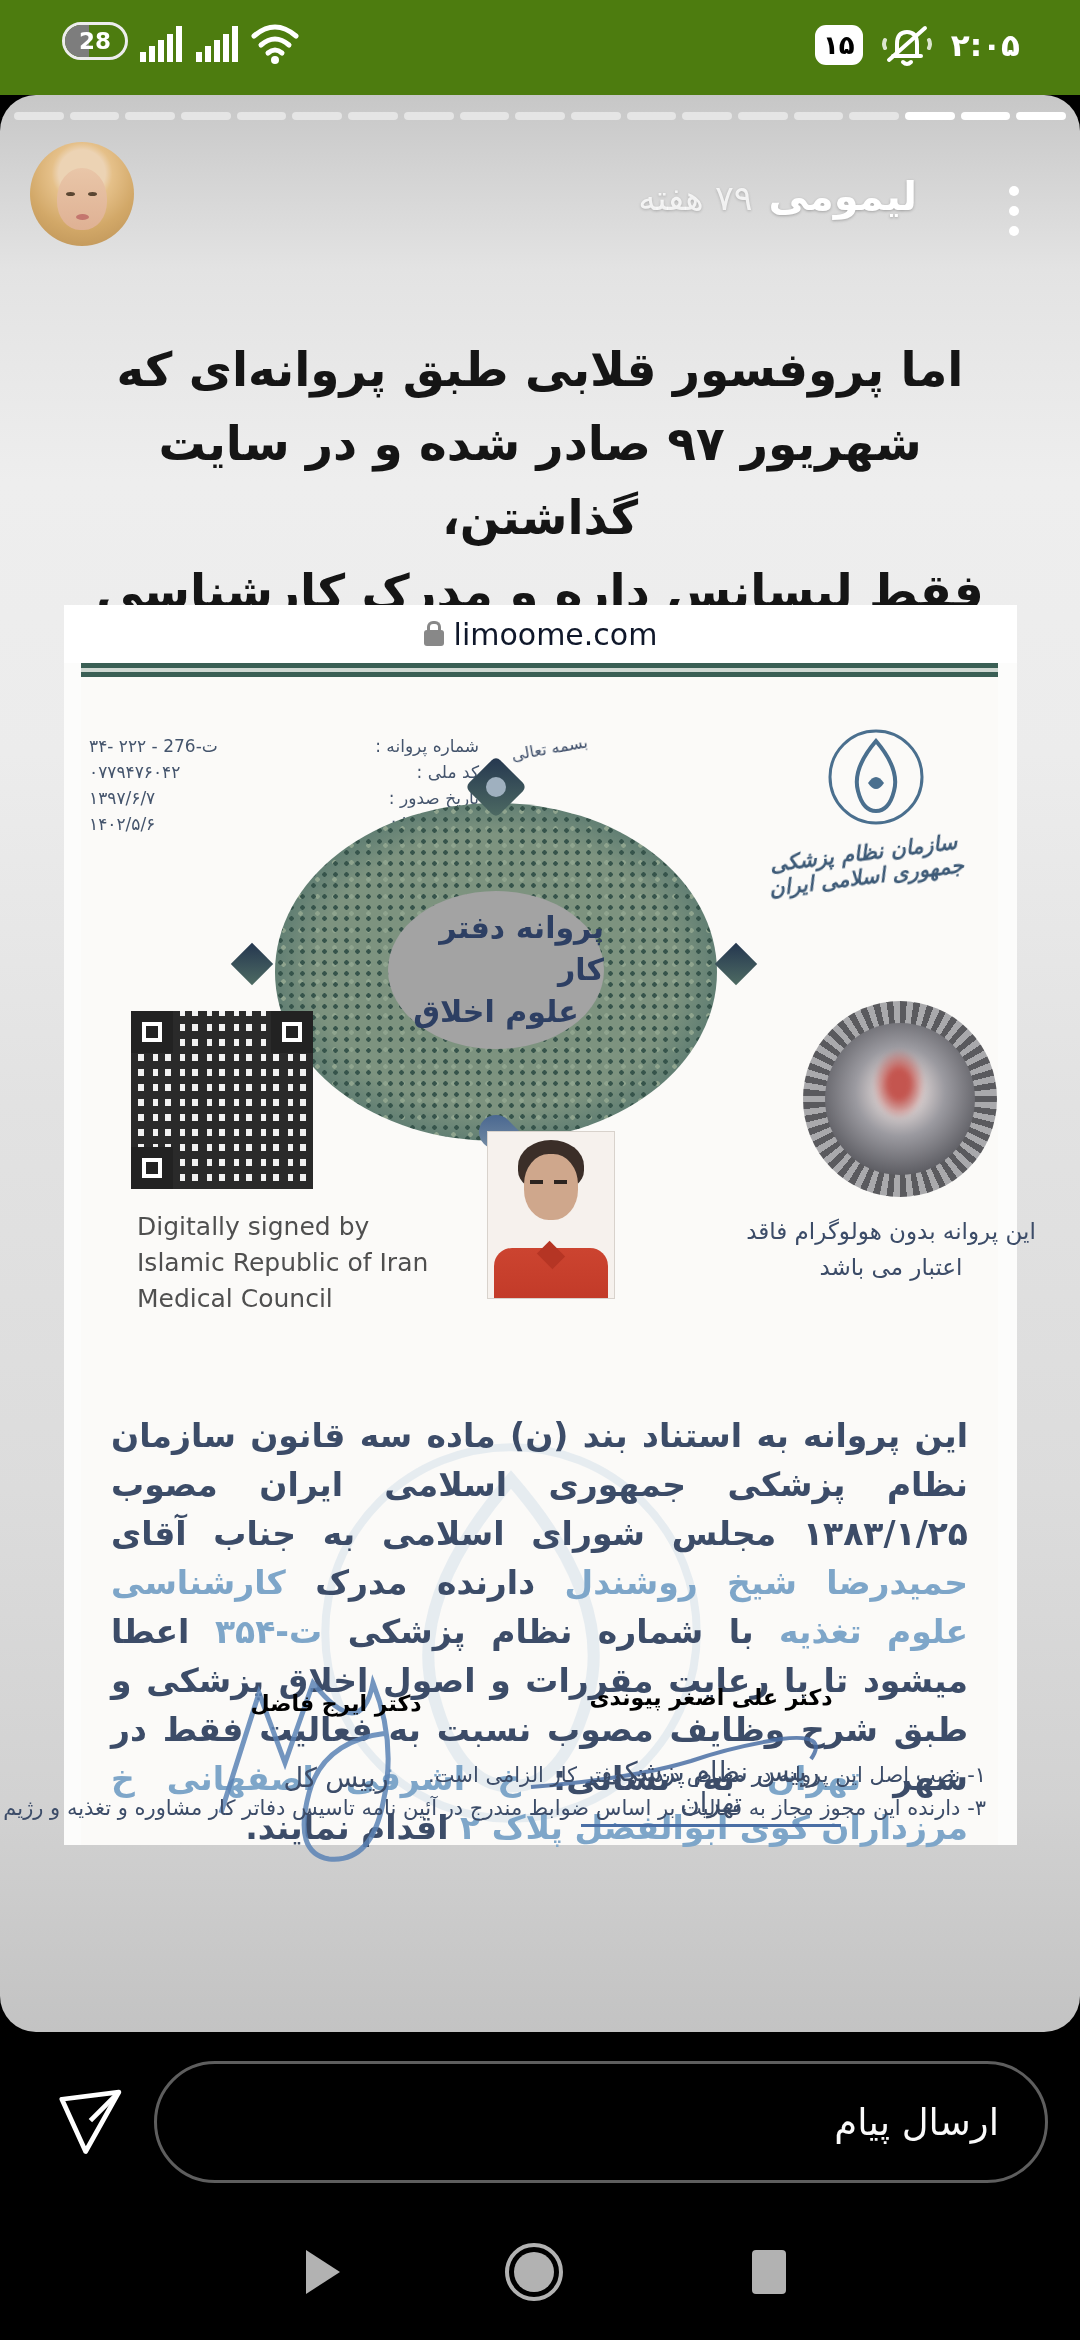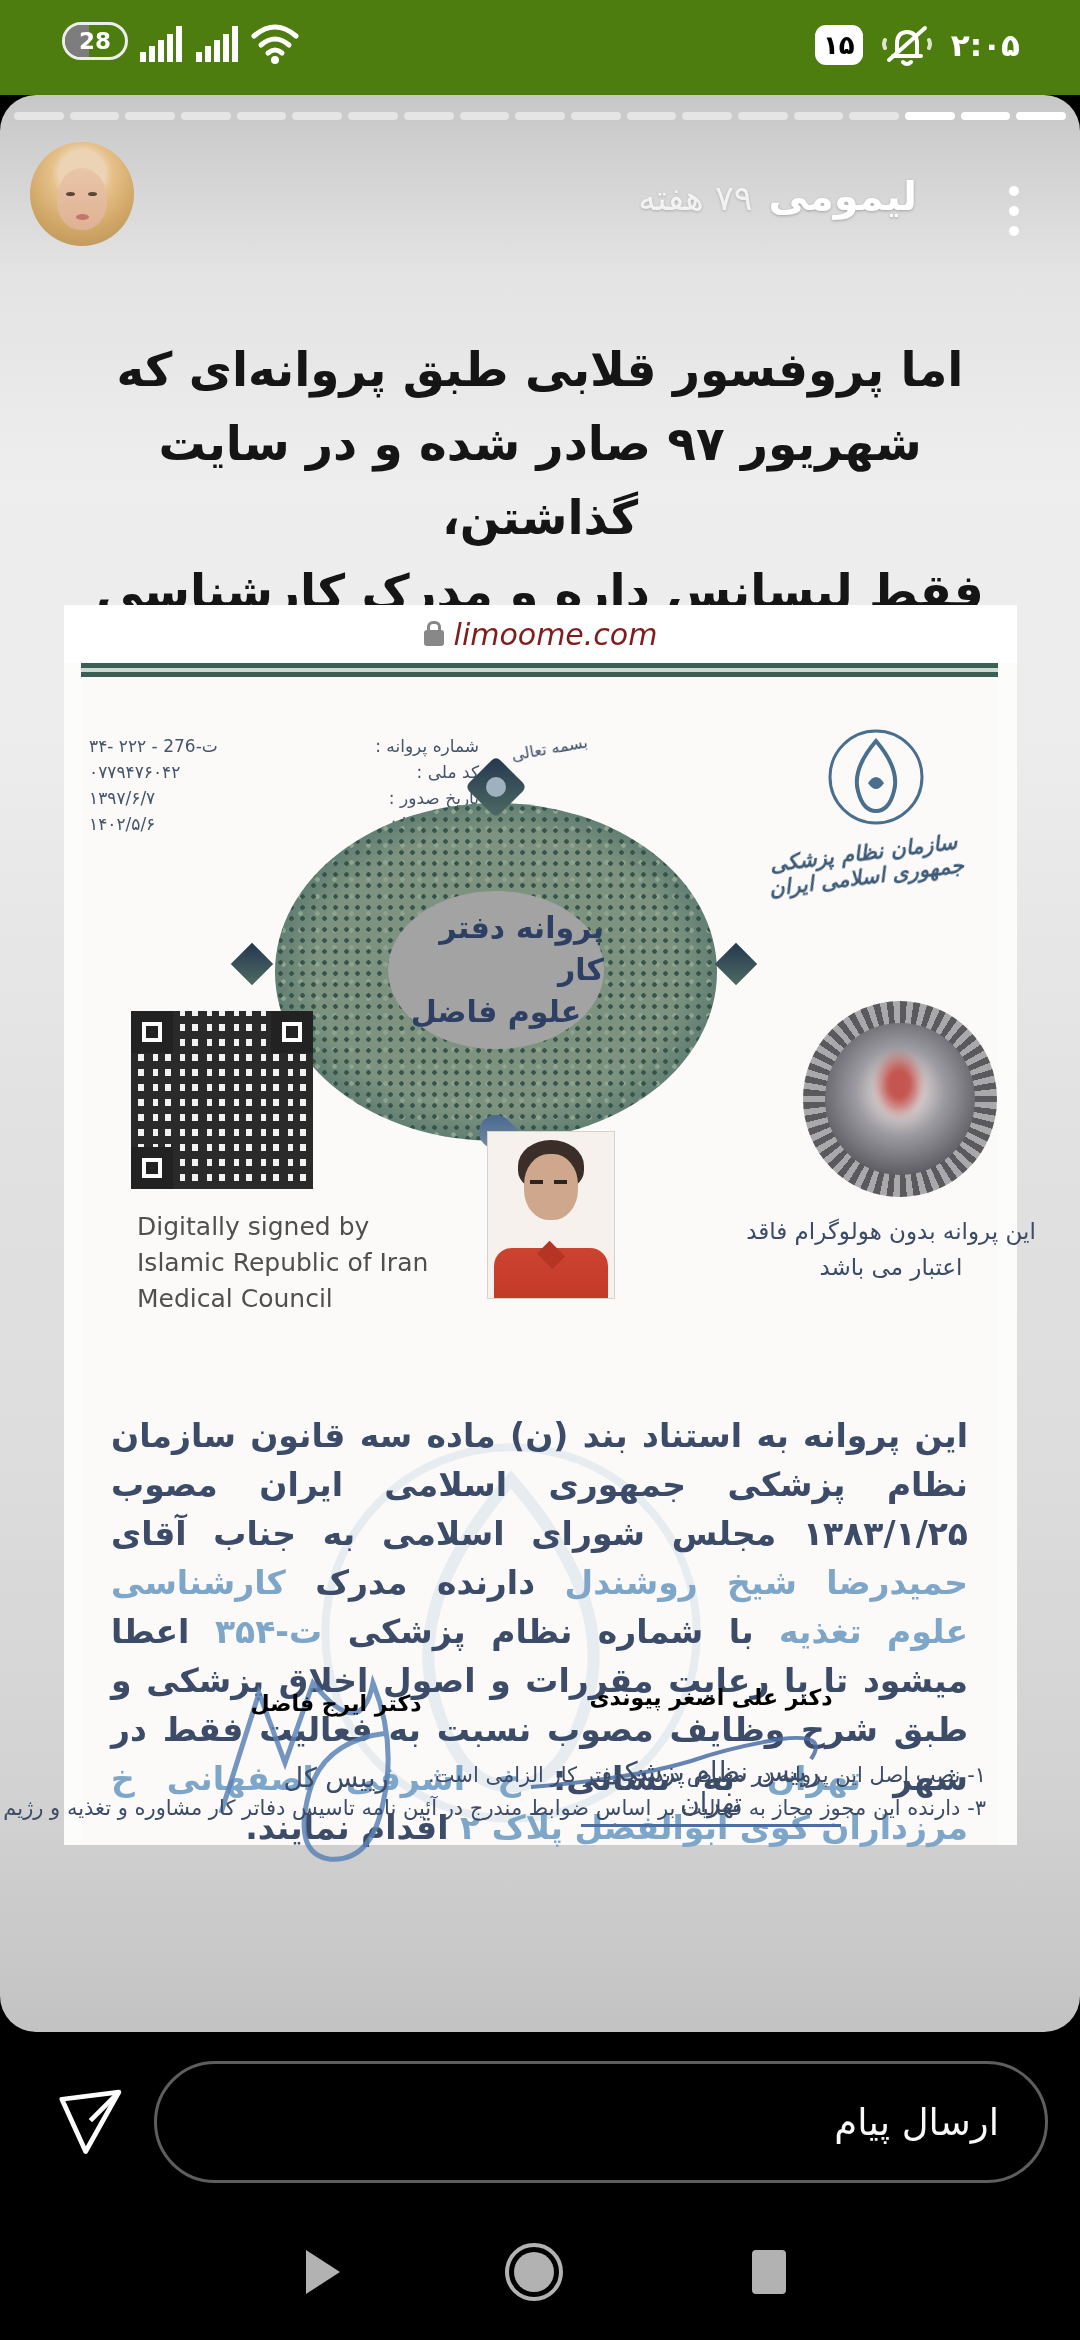--- a/index.html
+++ b/index.html
@@ -39,21 +39,21 @@
   
   .caption{position:absolute;left:60px;right:60px;top:238px;text-align:center;direction:rtl;
            color:#151515;font-weight:bold;font-size:47px;line-height:74px;}
   
   .panel{position:absolute;left:64px;top:510px;width:953px;height:1240px;background:#fcfcfb;}
   .sitebar{position:absolute;left:0;top:0;width:100%;height:58px;background:#fff;display:flex;
            align-items:center;justify-content:center;gap:10px;}
   .lock{position:relative;width:20px;height:16px;background:#888;border-radius:3px;margin-top:8px;}
   .lock:before{content:"";position:absolute;left:3px;top:-9px;width:8px;height:10px;border:3px solid #888;
                border-bottom:none;border-radius:6px 6px 0 0;}
-  .site-text{color:#7f1d1d;font-size:30px;font-style:italic;}
+  .site-text{color:#0f172a;font-size:30px;}
   
   .cert{position:absolute;left:17px;top:58px;width:917px;height:1182px;background:#fbfaf8;color:#3c4c68;}
   .teal-line{position:absolute;left:0;top:0;width:100%;height:17px;
              background:linear-gradient(180deg,#3a5f55 0 30%,#cfd8d2 30% 55%,#3a5f55 55% 85%,#fbfaf8 85%);
              filter:blur(.4px);}
   .fields{position:absolute;left:8px;top:70px;width:390px;direction:rtl;}
   .field-row{display:flex;justify-content:space-between;font-size:17px;line-height:26px;color:#44546c;filter:blur(.3px);}
   .field-row .lab{text-align:right;}
   .field-row .val{text-align:left;direction:ltr;}
   .bismillah{position:absolute;left:430px;top:76px;font-size:16px;color:#3c4c68;transform:rotate(-10deg);filter:blur(.4px);}
@@ -268,21 +268,21 @@
         </svg>
         <div class="org-title">سازمان نظام پزشکی جمهوری اسلامی ایران</div>
 
         <div class="wreath"></div>
         <div class="finial top"></div>
         <div class="finial left"></div>
         <div class="finial right"></div>
         <div class="finial bottom"></div>
         <div class="wreath-center">
           <div>پروانه دفتر کار</div>
-          <div>علوم فاضل</div>
+          <div>علوم اخلاق</div>
         </div>
 
         <div class="qr">
           <span class="finder" style="left:0;top:0"></span>
           <span class="finder" style="right:0;top:0"></span>
           <span class="finder" style="left:0;bottom:0"></span>
         </div>
         <div class="qr-caption">
           <div>Digitally signed by</div>
           <div>Islamic Republic of Iran</div>

